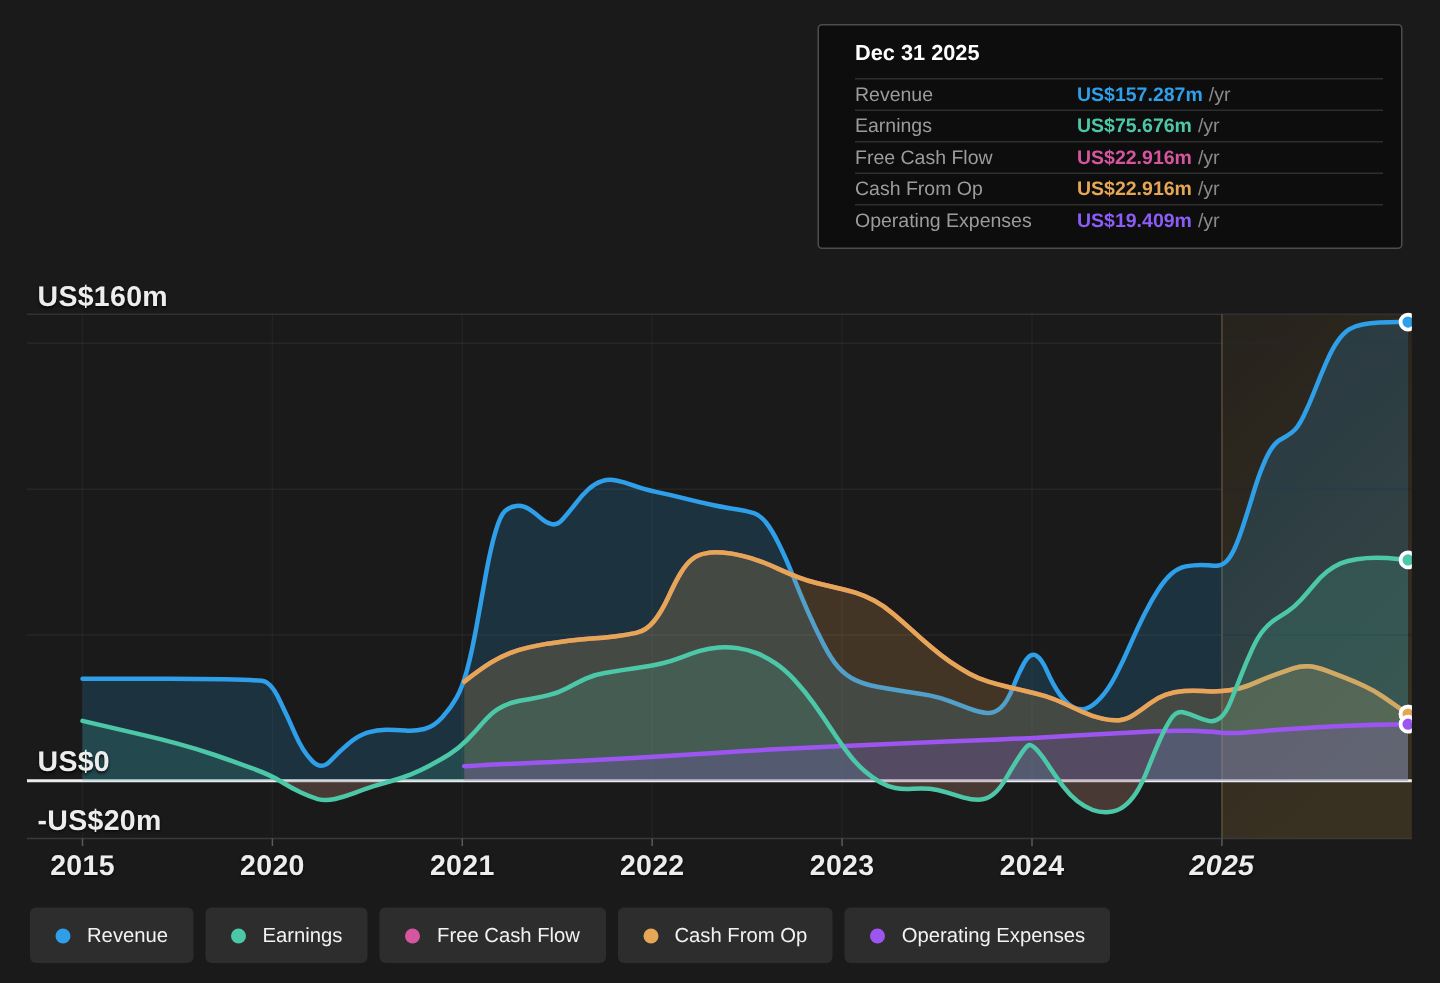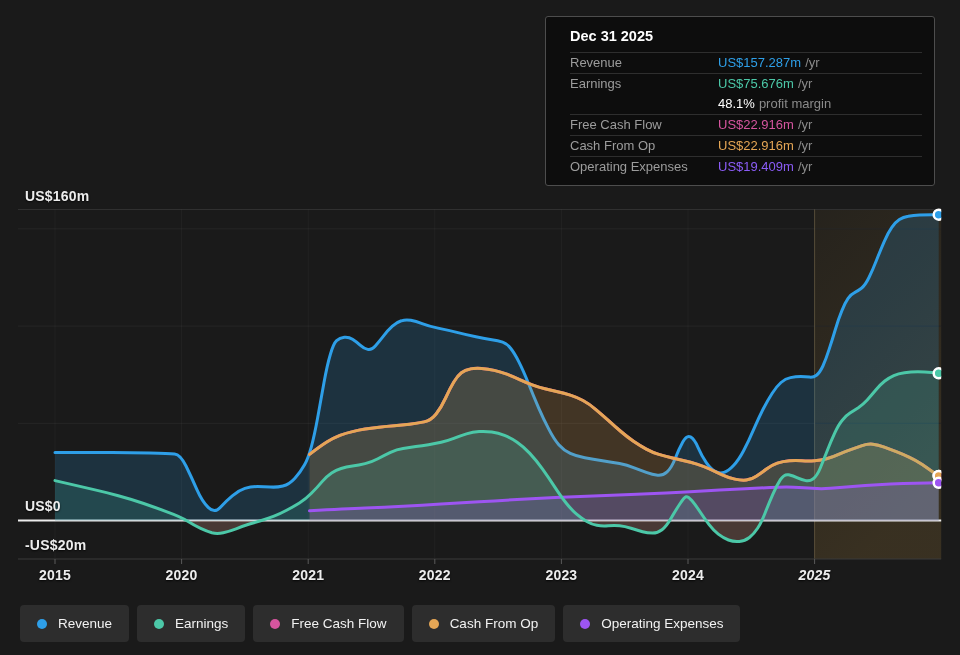--- a/index.html
+++ b/index.html
@@ -5,41 +5,41 @@
   html,body{margin:0;padding:0;}
   body{
     width:960px;height:655px;position:relative;overflow:hidden;
     background:#1a1a1a;
     font-family:"Liberation Sans","DejaVu Sans",sans-serif;
     -webkit-font-smoothing:antialiased;
   }
   #stage{position:absolute;inset:0;}
   #chart-svg{position:absolute;left:0;top:0;}
   .axis-label{
-    position:absolute;color:#ededed;font-size:14px;font-weight:700;
+    position:absolute;color:#ededed;font-size:19px;font-weight:700;
     letter-spacing:.2px;text-shadow:0 1px 2px rgba(0,0,0,.8);
   }
   .y-label{left:25px;}
   .x-label{transform:translateX(-50%);top:567px;}
   
   .tooltip{
     position:absolute;left:545px;top:16px;width:390px;box-sizing:border-box;
     background:#0d0d0d;border:1px solid #4d4d4d;border-radius:3px;
     padding:9px 12px 8px 24px;z-index:5;
   }
   .tooltip .tt-title{
     color:#ffffff;font-size:14.5px;font-weight:700;padding:2px 0 8px 0;
   }
   .tt-row{
     display:flex;align-items:baseline;font-size:13px;line-height:19px;
     padding:0;height:20px;
   }
   .tt-row.with-sep{border-top:1px solid #2e2e2e;}
   .tt-label{color:#9c9c9c;width:148px;flex:none;}
-  .tt-value{font-weight:400;}
+  .tt-value{font-weight:700;}
   .tt-suffix{color:#8b8b8b;margin-left:4px;text-align:right;}
   
   .legend{
     position:absolute;left:20px;top:605px;display:flex;gap:8px;z-index:4;
   }
   .legend-pill{
     display:flex;align-items:center;gap:11px;height:37px;padding:0 17px;
     background:#2d2d2d;border-radius:4px;cursor:pointer;
   }
   .legend-dot{width:10px;height:10px;border-radius:50%;flex:none;}
@@ -124,25 +124,20 @@
         <div class="tt-row with-sep">
           <span class="tt-label">Revenue</span>
           <span class="tt-value" style="color: rgb(46, 159, 232);">US$157.287m</span>
           <span class="tt-suffix">/yr</span>
         </div>
         <div class="tt-row with-sep">
           <span class="tt-label">Earnings</span>
           <span class="tt-value" style="color: rgb(76, 200, 168);">US$75.676m</span>
           <span class="tt-suffix">/yr</span>
         </div>
-        <div class="tt-row">
-          <span class="tt-label"></span>
-          <span class="tt-value" style="color: rgb(255, 255, 255);">48.1%</span>
-          <span class="tt-suffix">profit margin</span>
-        </div>
         <div class="tt-row with-sep">
           <span class="tt-label">Free Cash Flow</span>
           <span class="tt-value" style="color: rgb(214, 85, 159);">US$22.916m</span>
           <span class="tt-suffix">/yr</span>
         </div>
         <div class="tt-row with-sep">
           <span class="tt-label">Cash From Op</span>
           <span class="tt-value" style="color: rgb(229, 166, 85);">US$22.916m</span>
           <span class="tt-suffix">/yr</span>
         </div>

